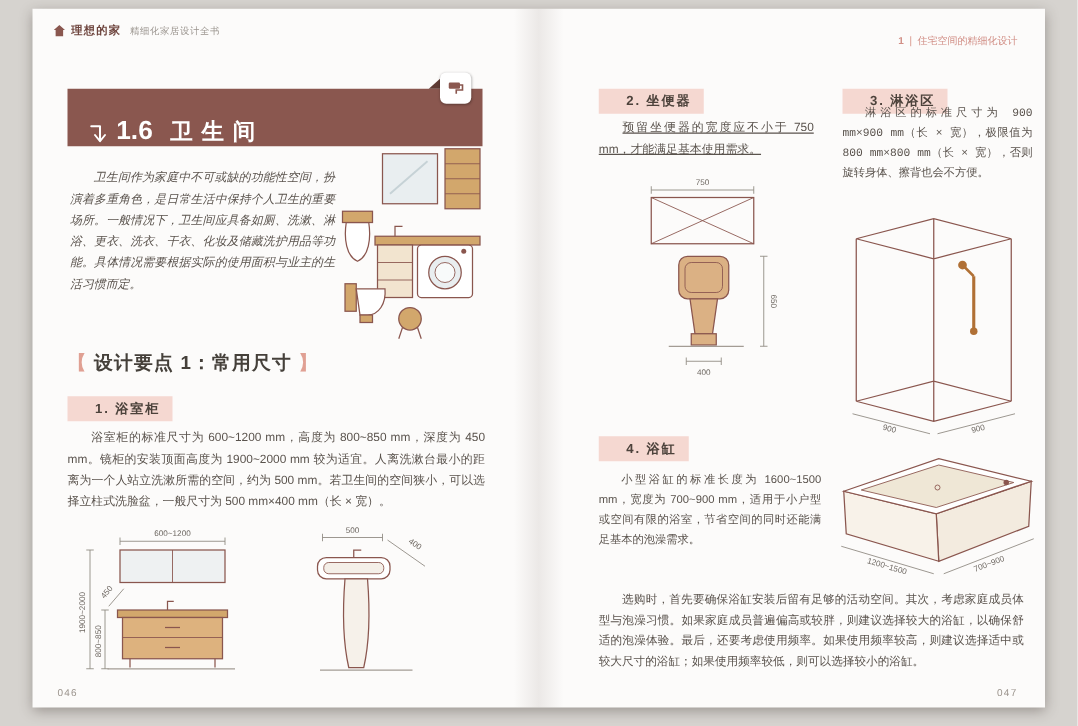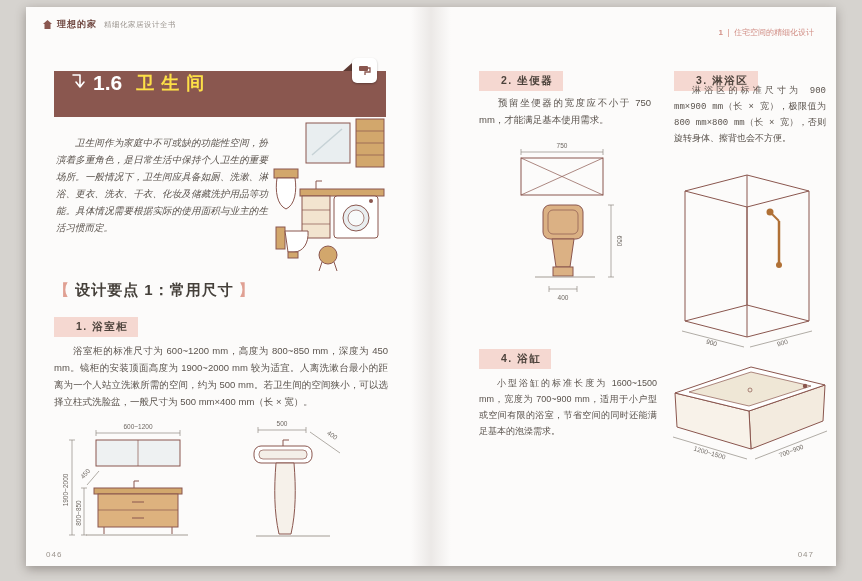--- a/index.html
+++ b/index.html
@@ -24,24 +24,24 @@
   .page { position: absolute; top: 0; width: 405px; height: 559px; }
   .page-left { left: 0; }
   .page-right { left: 405px; }
 
   .brand { position: absolute; left: 16px; top: 11px; display: flex; align-items: center; }
   .brand-name { font-size: 9px; font-weight: bold; color: #6f463f; margin-left: 4px; letter-spacing: 1px; }
   .brand-sub { font-size: 7.5px; color: #9a948e; margin-left: 7px; letter-spacing: .5px; }
 
   .banner {
     position: absolute; left: 28px; top: 64px; width: 332px; height: 46px;
-    background: #8a574f; display: flex; align-items: flex-start; padding-left: 16px;
+    background: #8a574f; display: flex; align-items: flex-end; padding-left: 16px;
   }
   .banner-num { color: #fff; font-size: 21px; font-weight: bold; margin-left: 5px; }
-  .banner-title { color: #fde047; font-size: 18px; font-weight: bold; letter-spacing: 7px; margin-left: 14px; }
+  .banner-title { color: #ffffff; font-size: 18px; font-weight: bold; letter-spacing: 7px; margin-left: 14px; }
   .banner-badge {
     position: absolute; right: 9px; top: -13px; width: 25px; height: 25px;
     background: #fff; border-radius: 5px; box-shadow: 0 1px 2px rgba(0,0,0,.3);
     display: flex; align-items: center; justify-content: center;
   }
   .banner-fold {
     position: absolute; right: 34px; top: -8px; width: 0; height: 0;
     border-bottom: 8px solid #5e3a33; border-left: 9px solid transparent;
   }
 
@@ -175,21 +175,21 @@
 
   <div class="page page-right">
 
     <div class="chapter-head">
       <span class="chapter-no">1</span>
       <span class="chapter-div"></span>
       <span>住宅空间的精细化设计</span>
     </div>
 
     <div class="sub-title" style="left:48px; top:64px;">2. 坐便器</div>
-    <div class="para" style="left:48px; top:88px; width:172px;">预留坐便器的宽度应不小于 750 mm，才能满足基本使用需求。</div>
+    <div class="para" style="left:48px; top:88px; width:172px;text-decoration:underline;">预留坐便器的宽度应不小于 750 mm，才能满足基本使用需求。</div>
 
     <svg class="fig" style="left:58px; top:134px;" width="150" height="172" viewBox="0 0 150 172">
       <text class="dim" x="73" y="7" text-anchor="middle">750</text>
       <path class="dline" d="M32,11 H114 M32,8 V14 M114,8 V14"></path>
       <rect x="32" y="17" width="82" height="37" fill="none" class="draw"></rect>
       <line x1="32" y1="17" x2="114" y2="54" class="draw thin"></line>
       <line x1="114" y1="17" x2="32" y2="54" class="draw thin"></line>
       <rect x="54" y="64" width="40" height="34" rx="7" fill="#dbb184" class="draw"></rect>
       <rect x="59" y="69" width="30" height="24" rx="5" fill="none" class="draw thin"></rect>
       <path class="draw" fill="#dbb184" d="M63,98 L85,98 L81,126 L67,126 Z"></path>
@@ -225,16 +225,17 @@
       <path class="draw" fill="#ffffff" d="M12,36 L88,10 L162,28 L86,54 Z"></path>
       <path class="draw thin" fill="#efe7d6" d="M26,35 L88,15 L148,29 L86,49 Z"></path>
       <circle cx="87" cy="33" r="2" fill="none" class="draw thin"></circle>
       <circle cx="142" cy="29" r="2.2" fill="#8a564e"></circle>
       <path class="dline" d="M10,80 L84,102"></path>
       <text class="dim" x="46" y="98" text-anchor="middle" transform="rotate(16.5 46 98)">1200~1500</text>
       <path class="dline" d="M92,102 L164,74"></path>
       <text class="dim" x="129" y="96" text-anchor="middle" transform="rotate(-21 129 96)">700~900</text>
     </svg>
 
+    <div class="para" style="left:48px; top:464px; width:340px; font-size:9.3px;">选购时，首先要确保浴缸安装后留有足够的活动空间。其次，考虑家庭成员体型与泡澡习惯。如果家庭成员普遍偏高或较胖，则建议选择较大的浴缸，以确保舒适的泡澡体验。最后，还要考虑使用频率。如果使用频率较高，则建议选择适中或较大尺寸的浴缸；如果使用频率较低，则可以选择较小的浴缸。</div>
 
     <div class="pagenum" style="right:22px;">047</div>
   </div>
 </div>
 
 </body></html>

